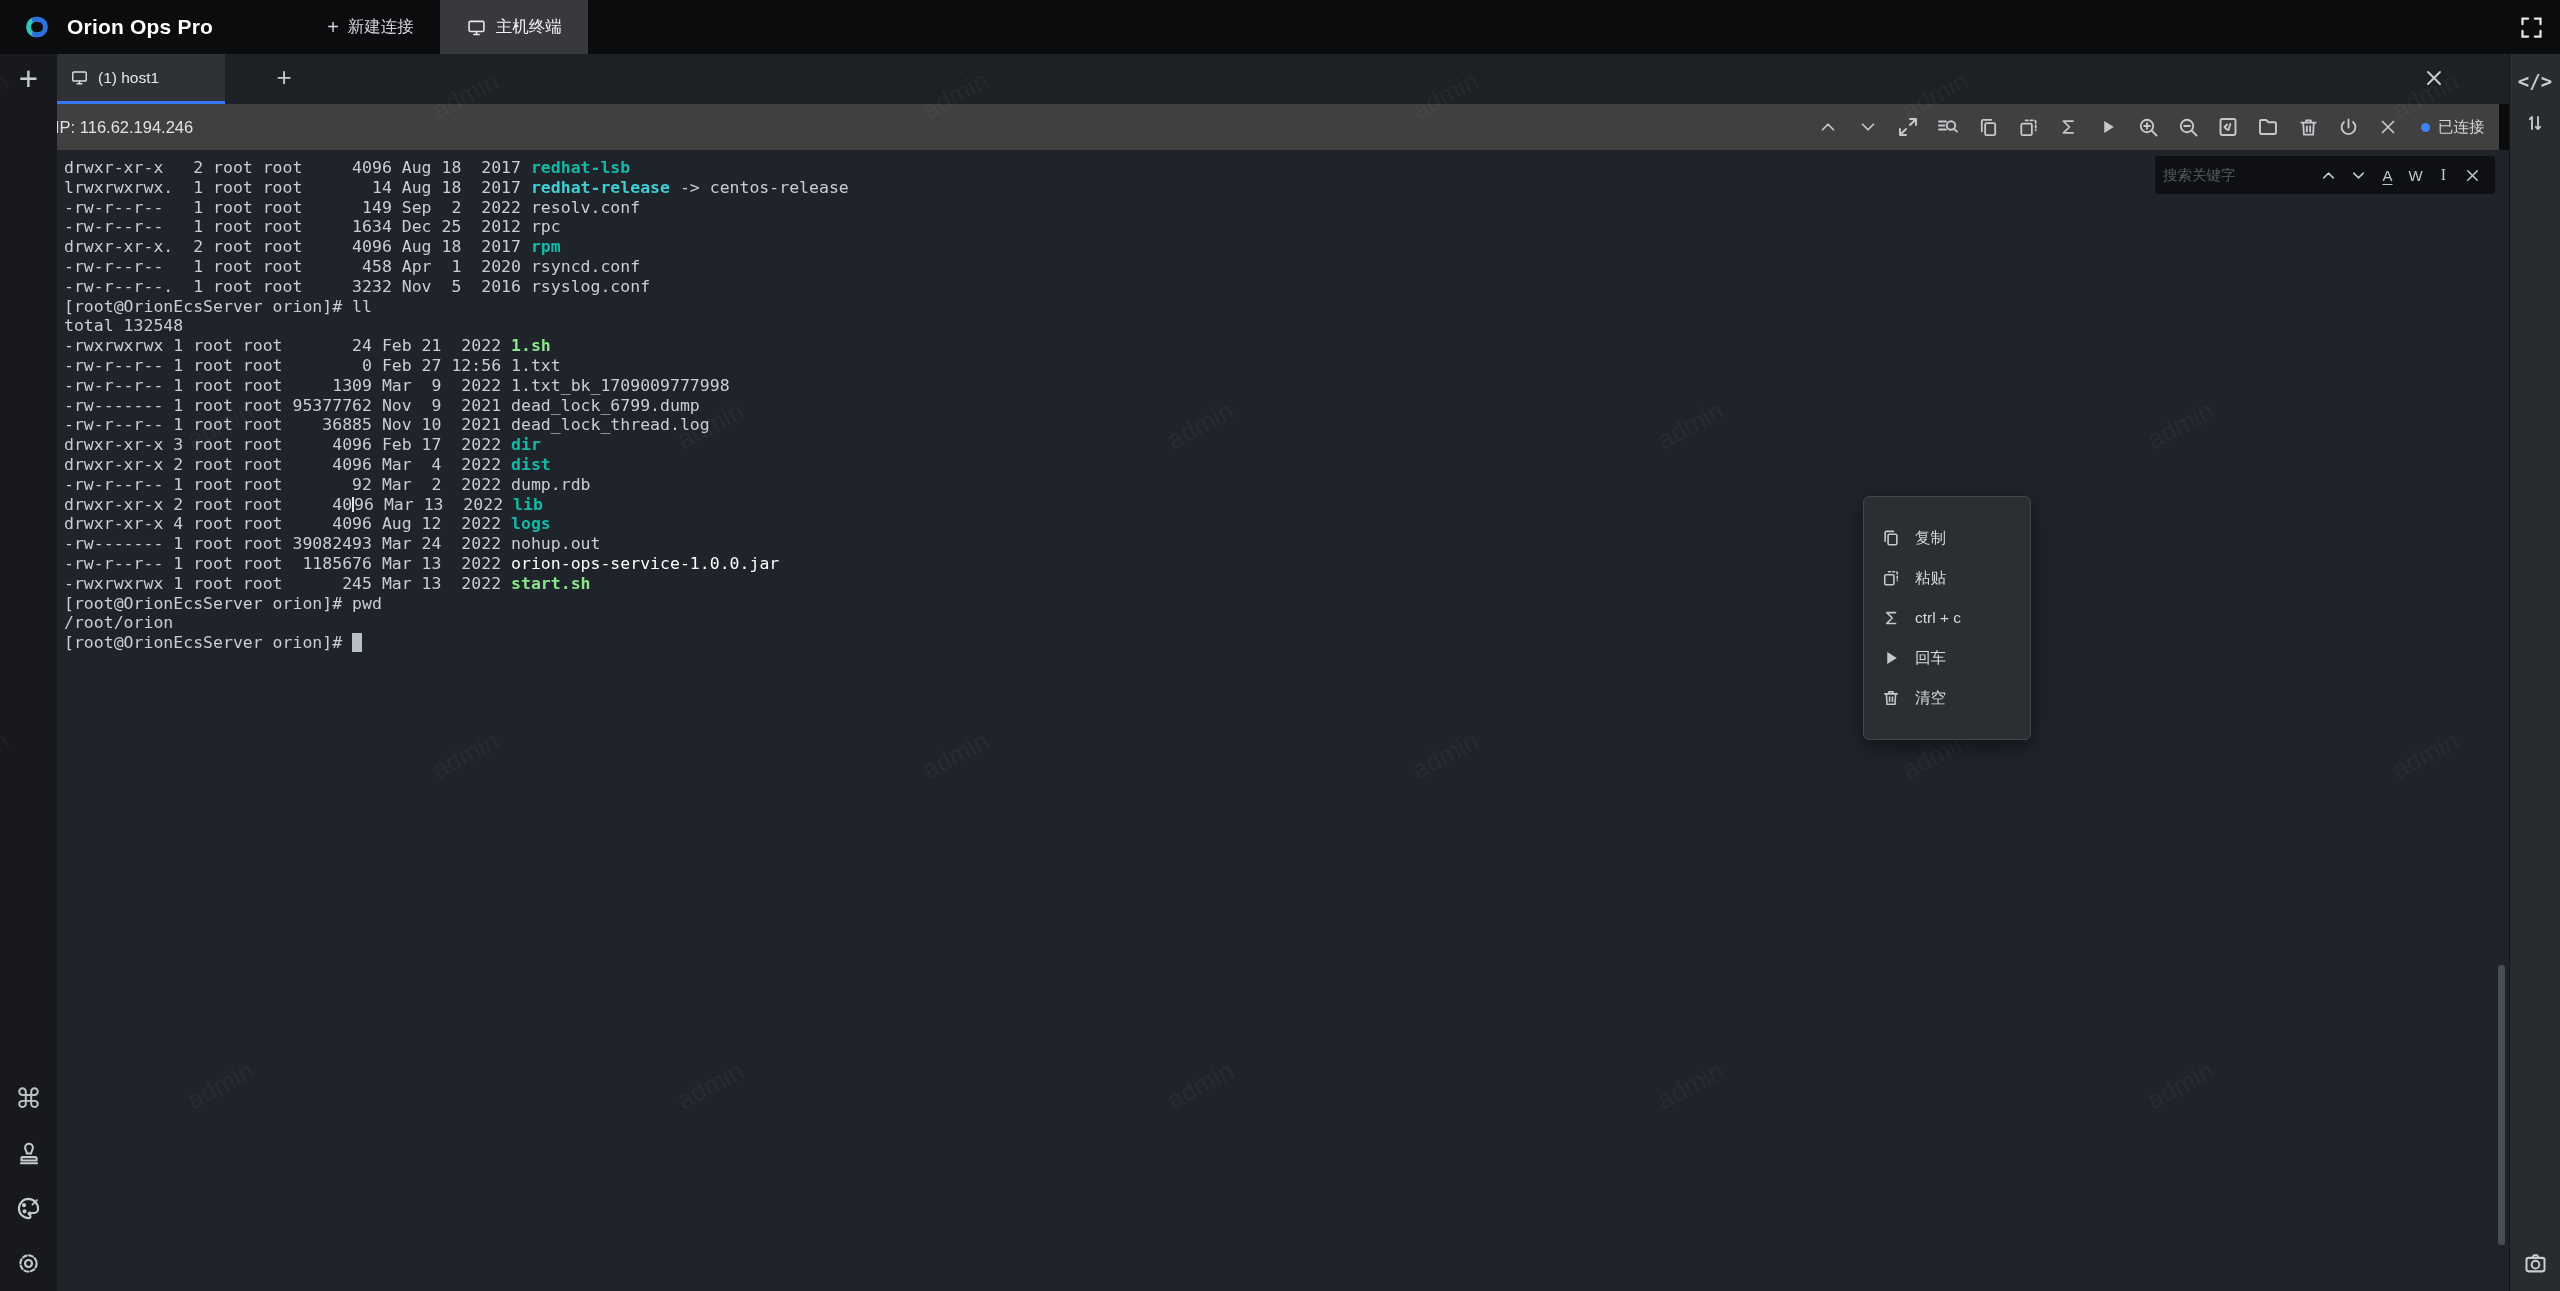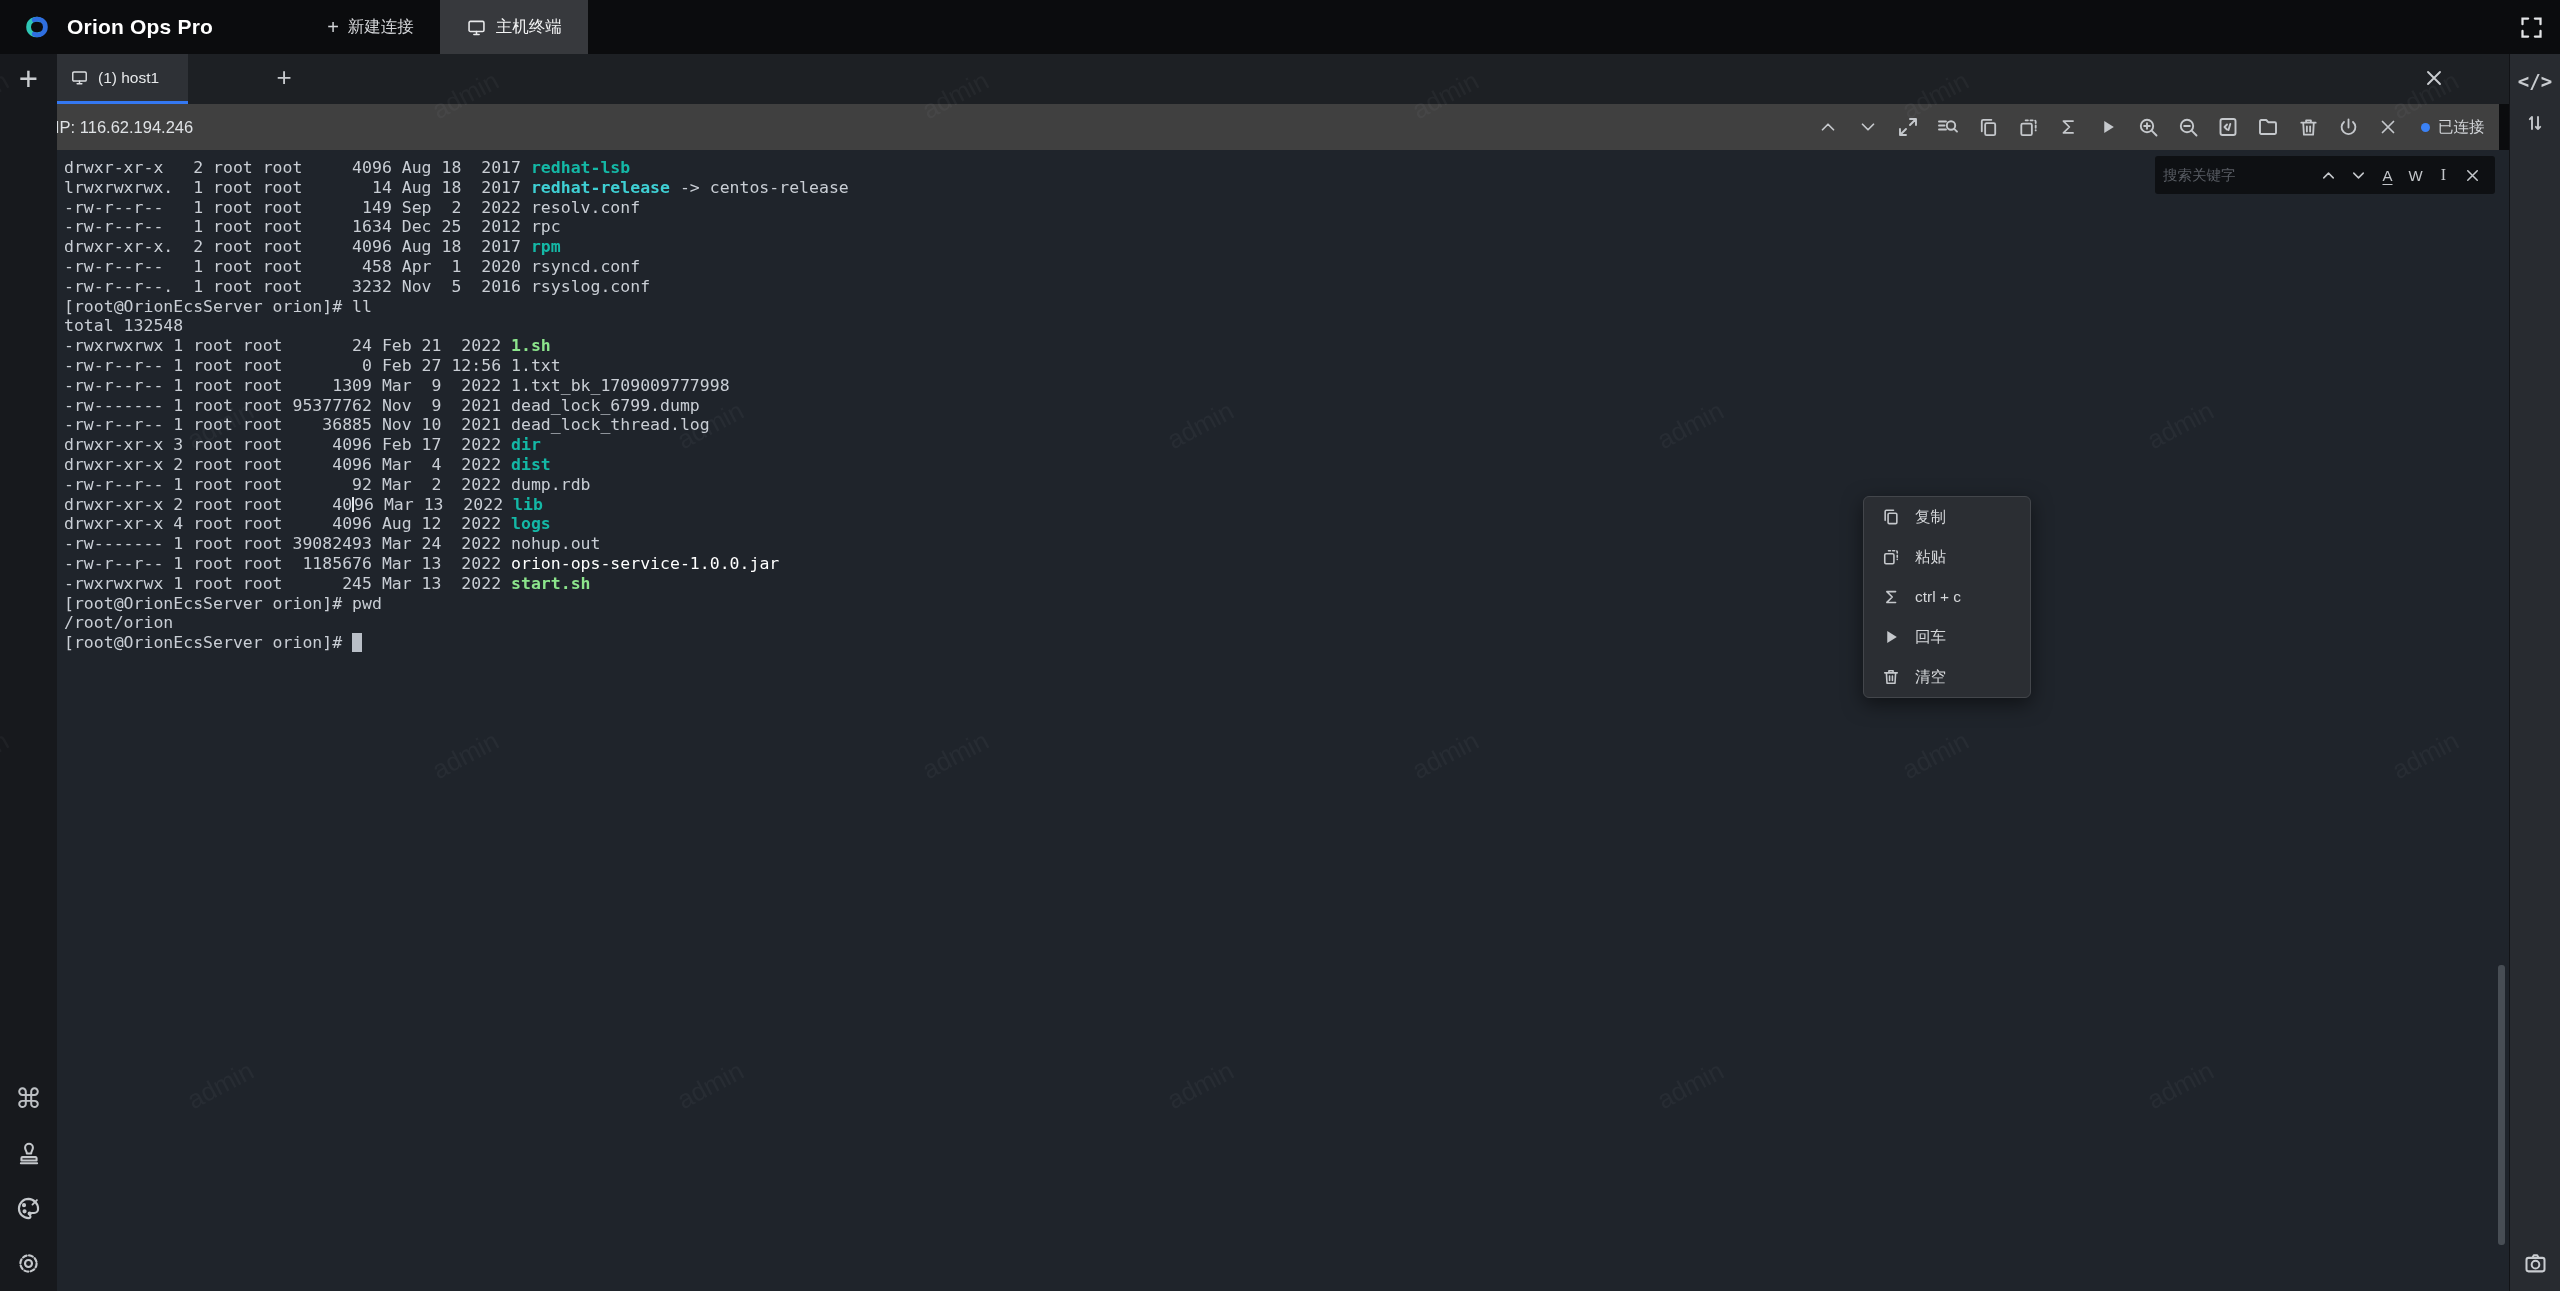--- a/index.html
+++ b/index.html
@@ -27,21 +27,21 @@
   .glyph-cmd { font-size:27px; font-family:"DejaVu Sans",sans-serif; }
 
   .rsidebar { position:absolute; right:0; top:54px; width:51px; height:1237px; background:#282b30;
               border-left:1px solid #121316; z-index:4; display:flex; flex-direction:column; align-items:center; }
   .rsb-code { margin-top:16px; color:#c9ccd0; font-size:19px; font-weight:bold; font-family:"DejaVu Sans Mono",monospace; cursor:pointer; }
   .rsb-updown { margin-top:17px; }
   .rsb-camera { margin-top:auto; margin-bottom:14px; }
 
   
   .tabrow { position:absolute; left:57px; top:54px; width:2452px; height:50px; background:#1d2024; }
-  .term-tab { position:absolute; left:0; top:0; width:131px; height:50px; background:#2e3136;
+  .term-tab { position:absolute; left:0; top:0; width:168px; height:50px; background:#2e3136;
               border-bottom:3px solid #3478f2; display:flex; align-items:center; gap:9px;
               padding:16px 13px; color:#e7e9eb; font-size:15.5px; cursor:pointer; }
   .tabrow-add { position:absolute; left:210px; top:0; height:47px; width:34px; display:flex; align-items:center;
                 justify-content:center; color:#c6c9cd; font-size:26px; font-weight:300; cursor:pointer; }
   .tabrow-close { position:absolute; right:62px; top:11px; width:26px; height:26px; }
 
   
   .toolrow { position:absolute; left:47px; top:104px; width:2452px; height:46px; background:#404040; }
   .ip-label { position:absolute; left:8px; top:0; height:46px; display:flex; align-items:center;
               color:#dfe2e5; font-size:16.5px; }
@@ -75,21 +75,21 @@
   .search-input::placeholder { color:#585c63; }
   .search-btns { display:flex; align-items:center; gap:11px; margin-right:13px; }
   .sbtn { min-width:17px; height:20px; display:flex; align-items:center; justify-content:center;
           color:#c3c6ca; font-size:15px; cursor:pointer; }
   .g-match-case { text-decoration:underline; text-underline-offset:3px; }
   .g-regex { font-family:"Liberation Serif",serif; font-size:16px; }
 
   
   .ctxmenu { position:absolute; left:1806px; top:346px; width:168px; background:#2b2e33;
              border:1px solid #43464b; border-radius:6px; box-shadow:0 6px 20px rgba(0,0,0,.5);
-             padding:0 0; z-index:10; }
+             padding:21px 0; z-index:10; }
   .ctxitem { display:flex; align-items:center; gap:14px; height:40px; padding:0 17px;
              color:#d5d7da; font-size:15.5px; cursor:pointer; }
 
   
   .wm-layer { position:absolute; inset:0; z-index:5; pointer-events:none; overflow:hidden; }
   .wm { position:absolute; color:#cdd2da; opacity:.045; font-size:26px; transform:rotate(-28deg); white-space:nowrap; }
 
   svg { display:block; }
 </style>
 </head>

